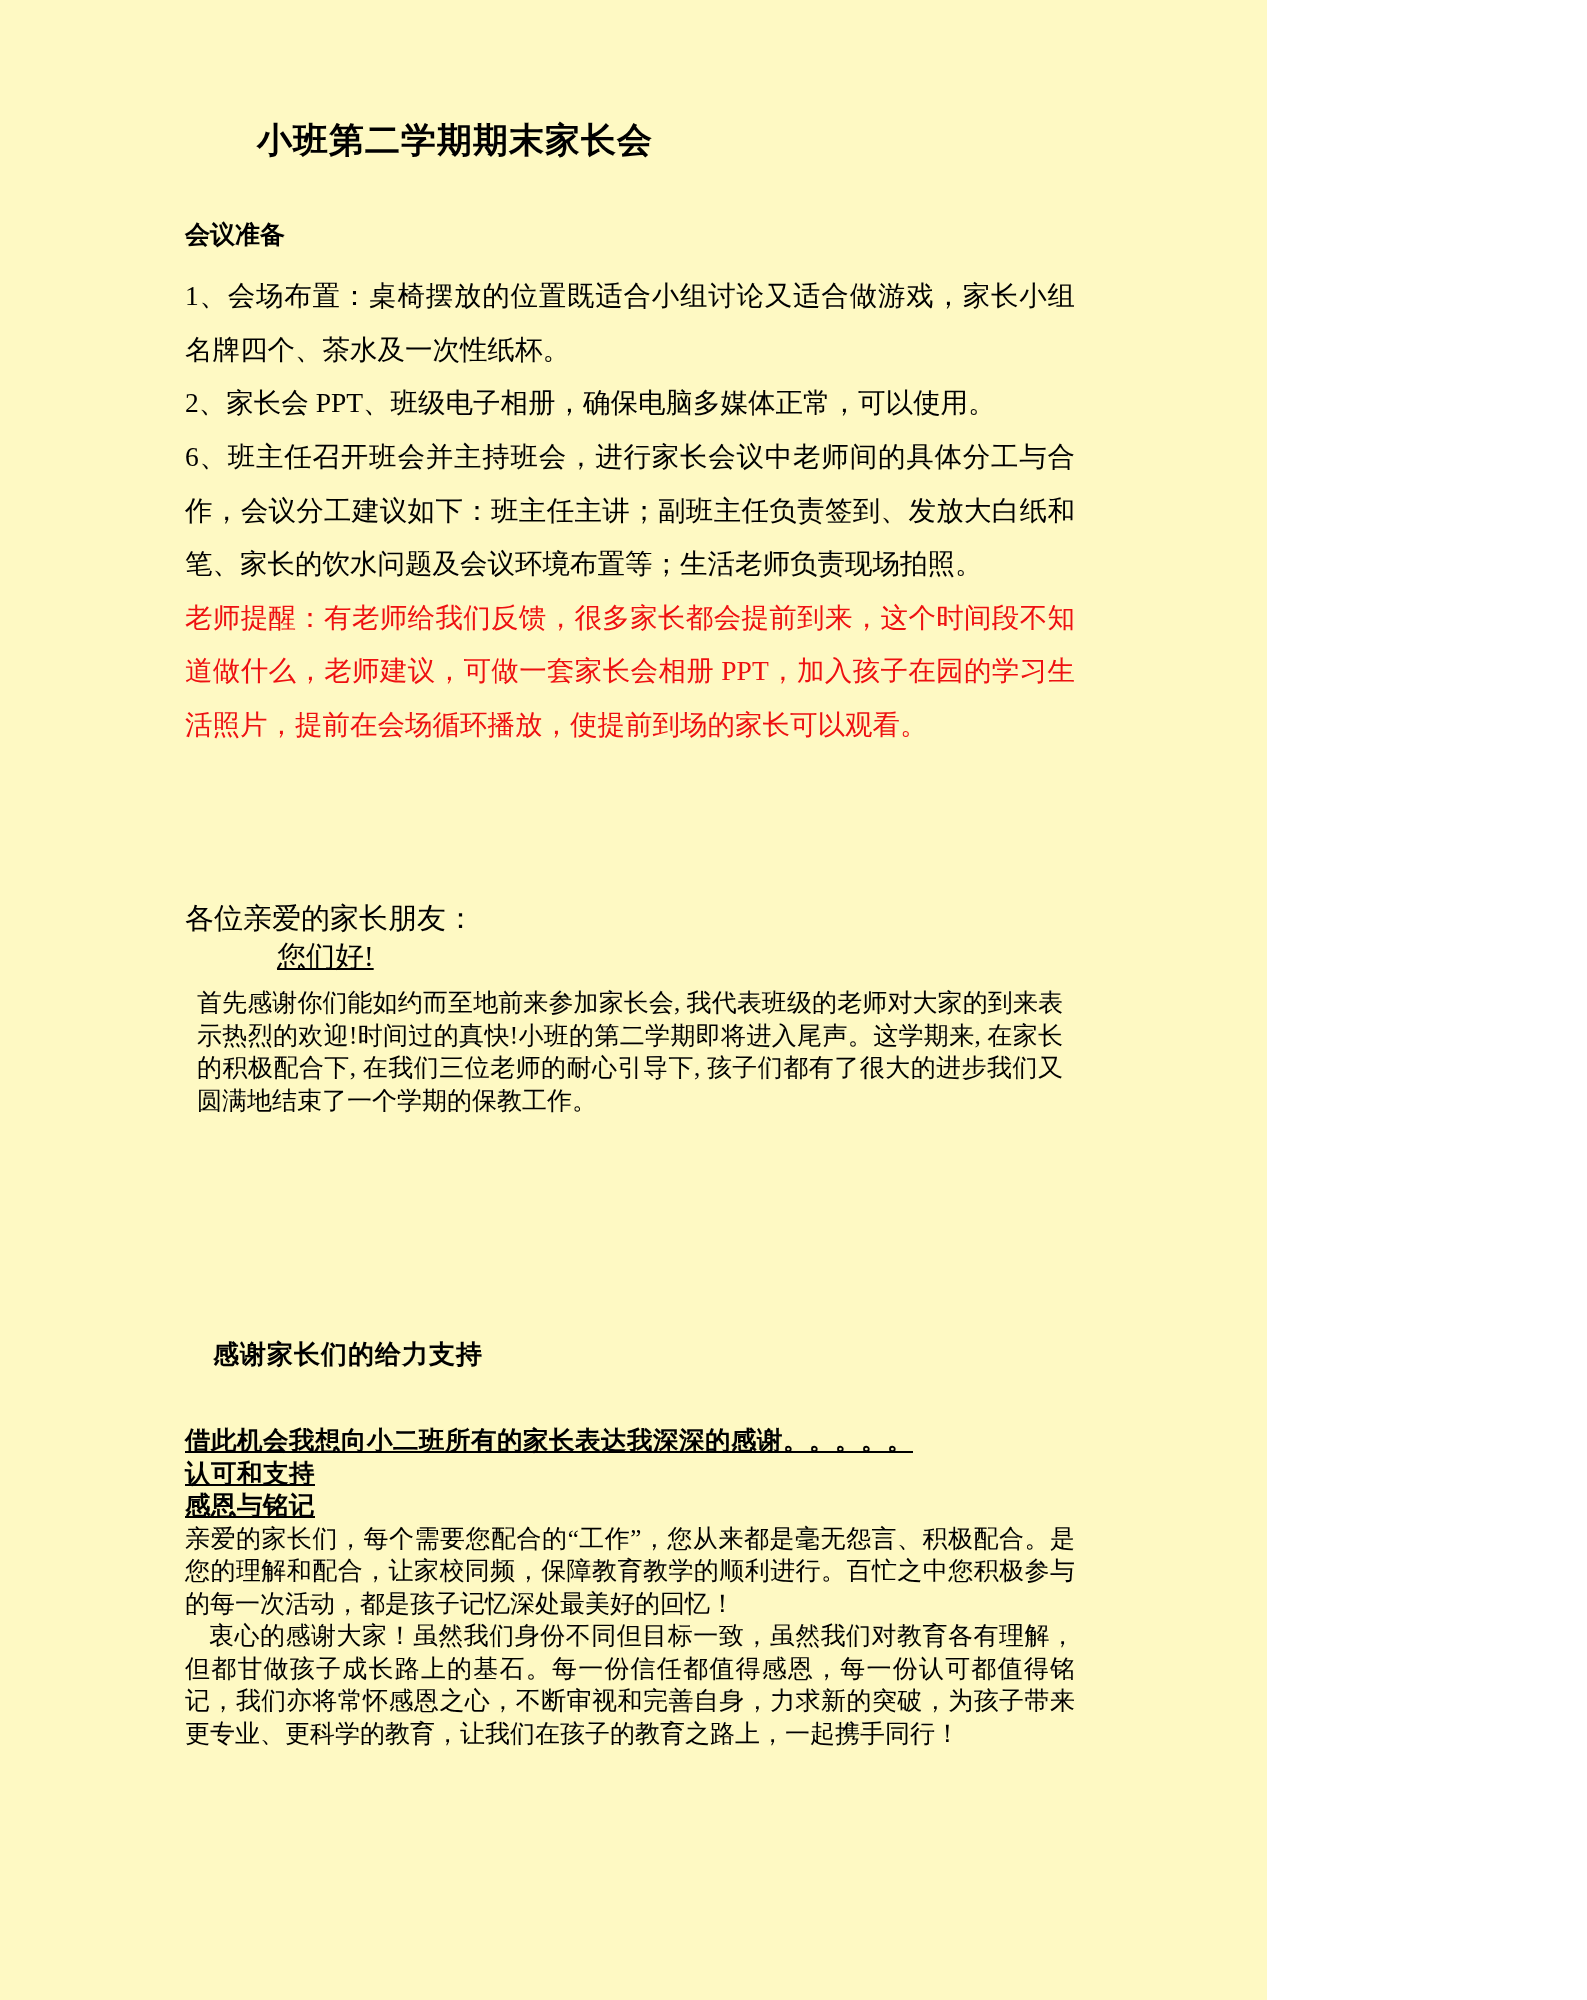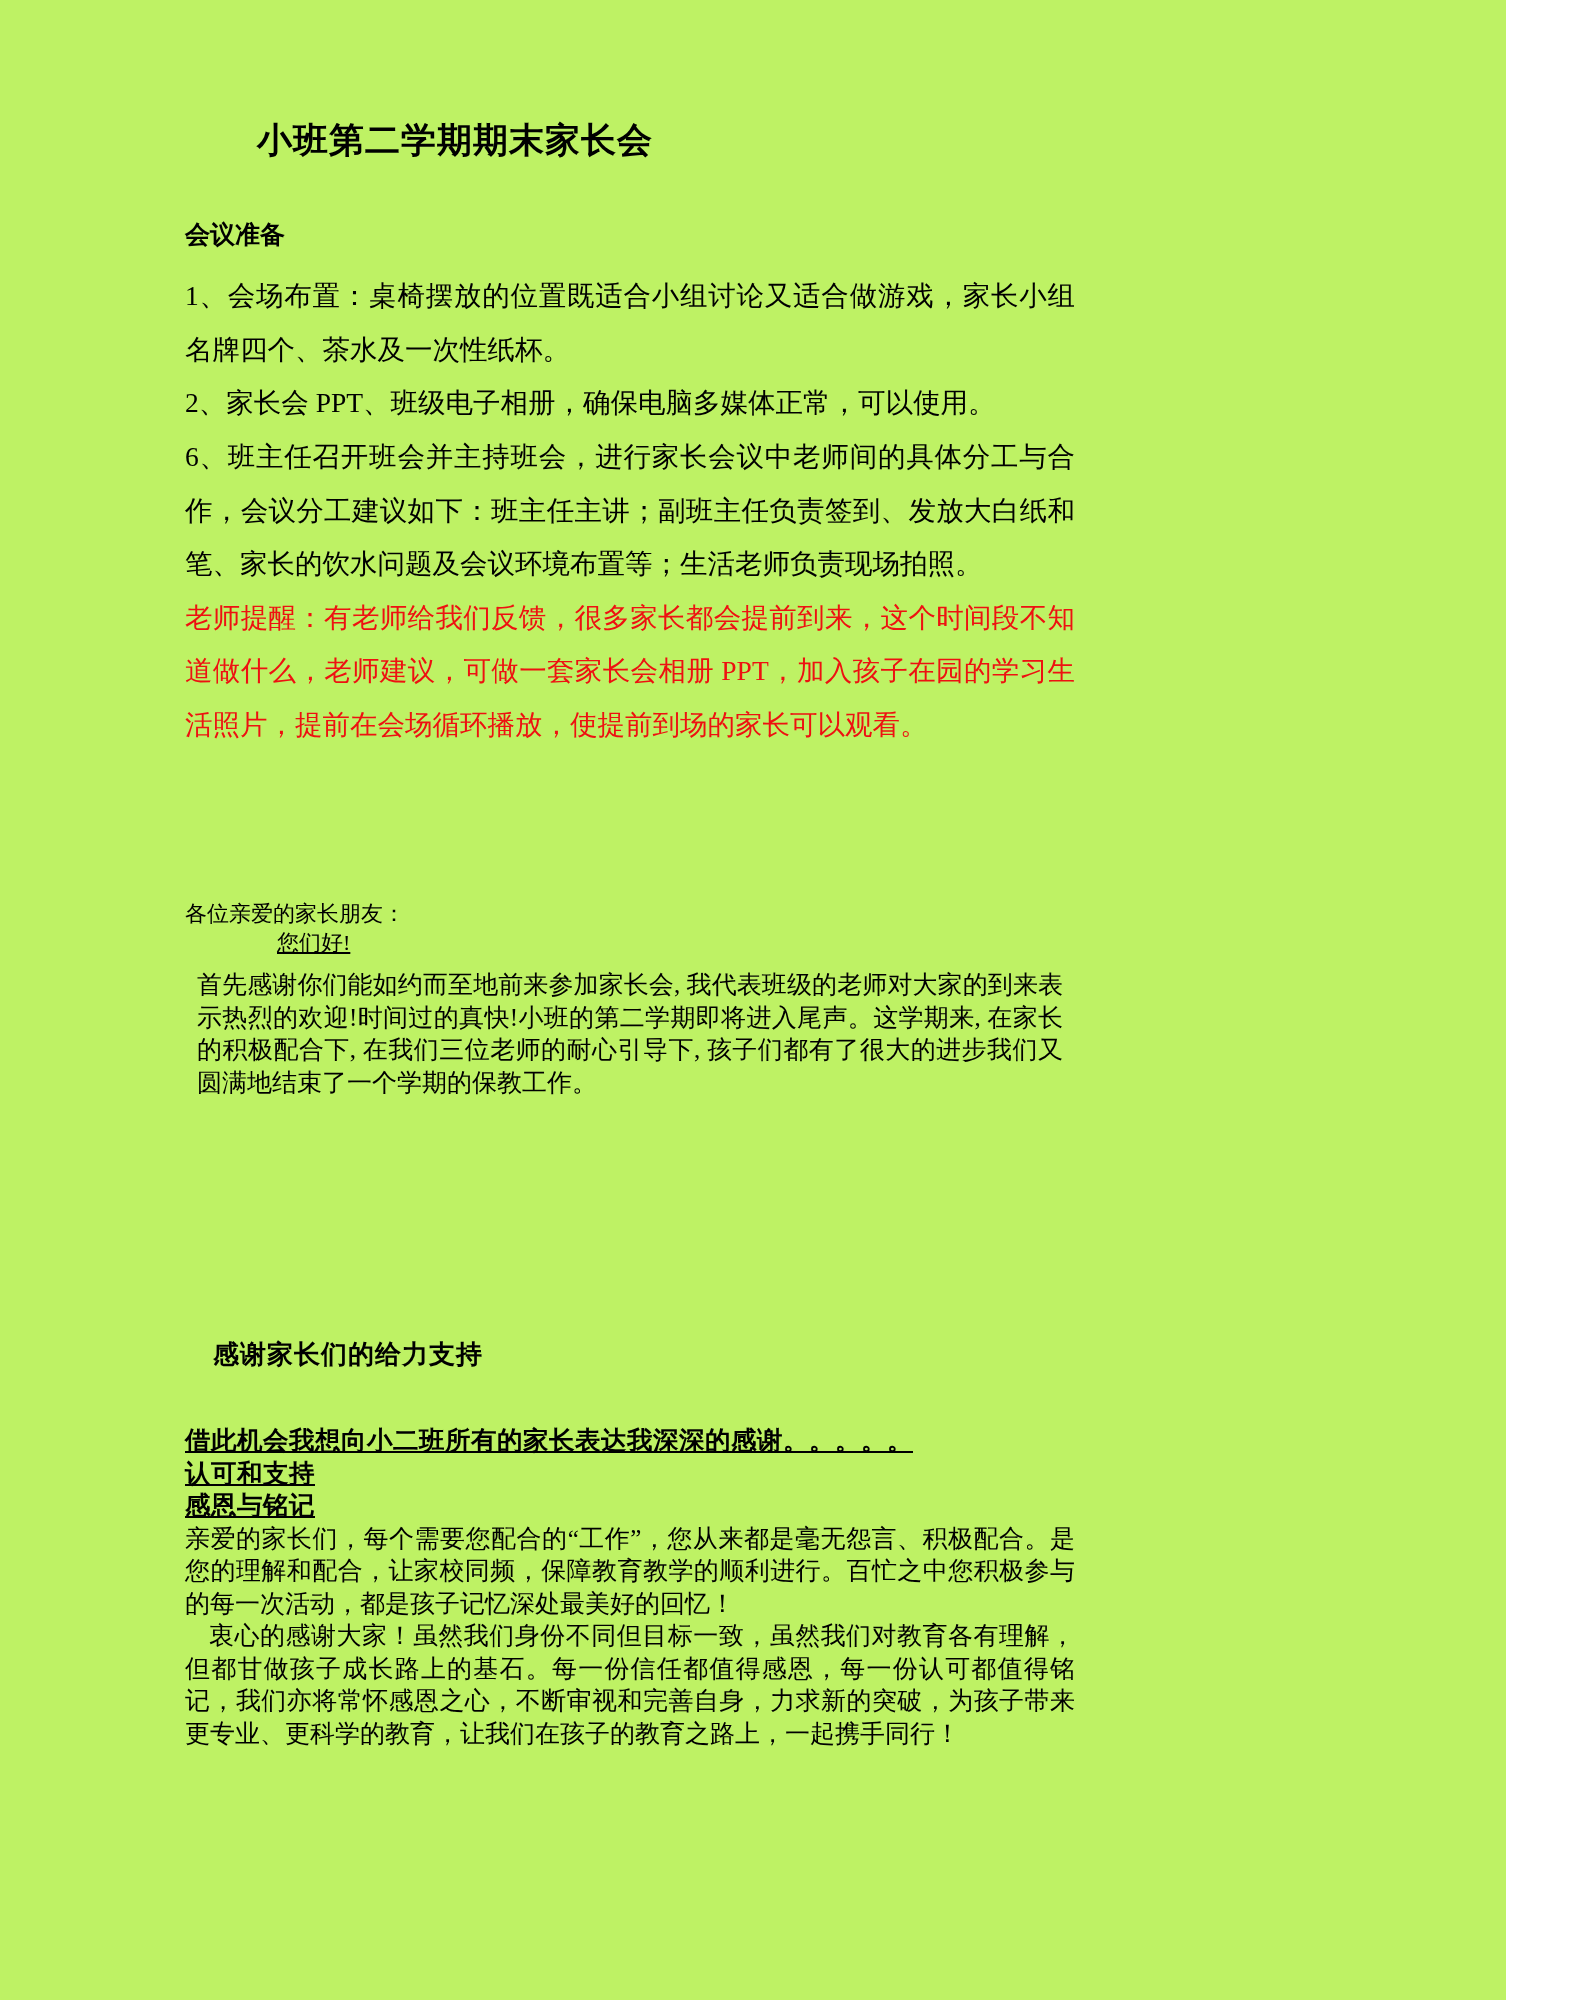--- a/index.html
+++ b/index.html
@@ -7,23 +7,23 @@
     padding: 0;
     background: #ffffff;
   }
   body {
     font-family: "Liberation Serif", "DejaVu Serif", serif;
     color: #000000;
     -webkit-font-smoothing: antialiased;
   }
   .page {
     position: relative;
-    width: 1506px;
+    width: 1267px;
     height: 2000px;
-    background: #bef264;
+    background: #fef9c3;
     overflow: hidden;
     box-sizing: border-box;
   }
   .content {
     position: absolute;
     left: 185px;
     top: 0;
     width: 890px;
   }
 
@@ -69,21 +69,21 @@
   }
 
   
   .letter {
     position: absolute;
     top: 900px;
     left: 0;
     width: 890px;
   }
   .sm-line {
-    font-size: 22px;
+    font-size: 29px;
     line-height: 1.30;
     margin: 0;
     white-space: pre-wrap;
   }
   .sm-para {
     font-size: 25px;
     line-height: 1.30;
     margin: 12px;
     text-align: justify;
     text-justify: inter-ideograph;

